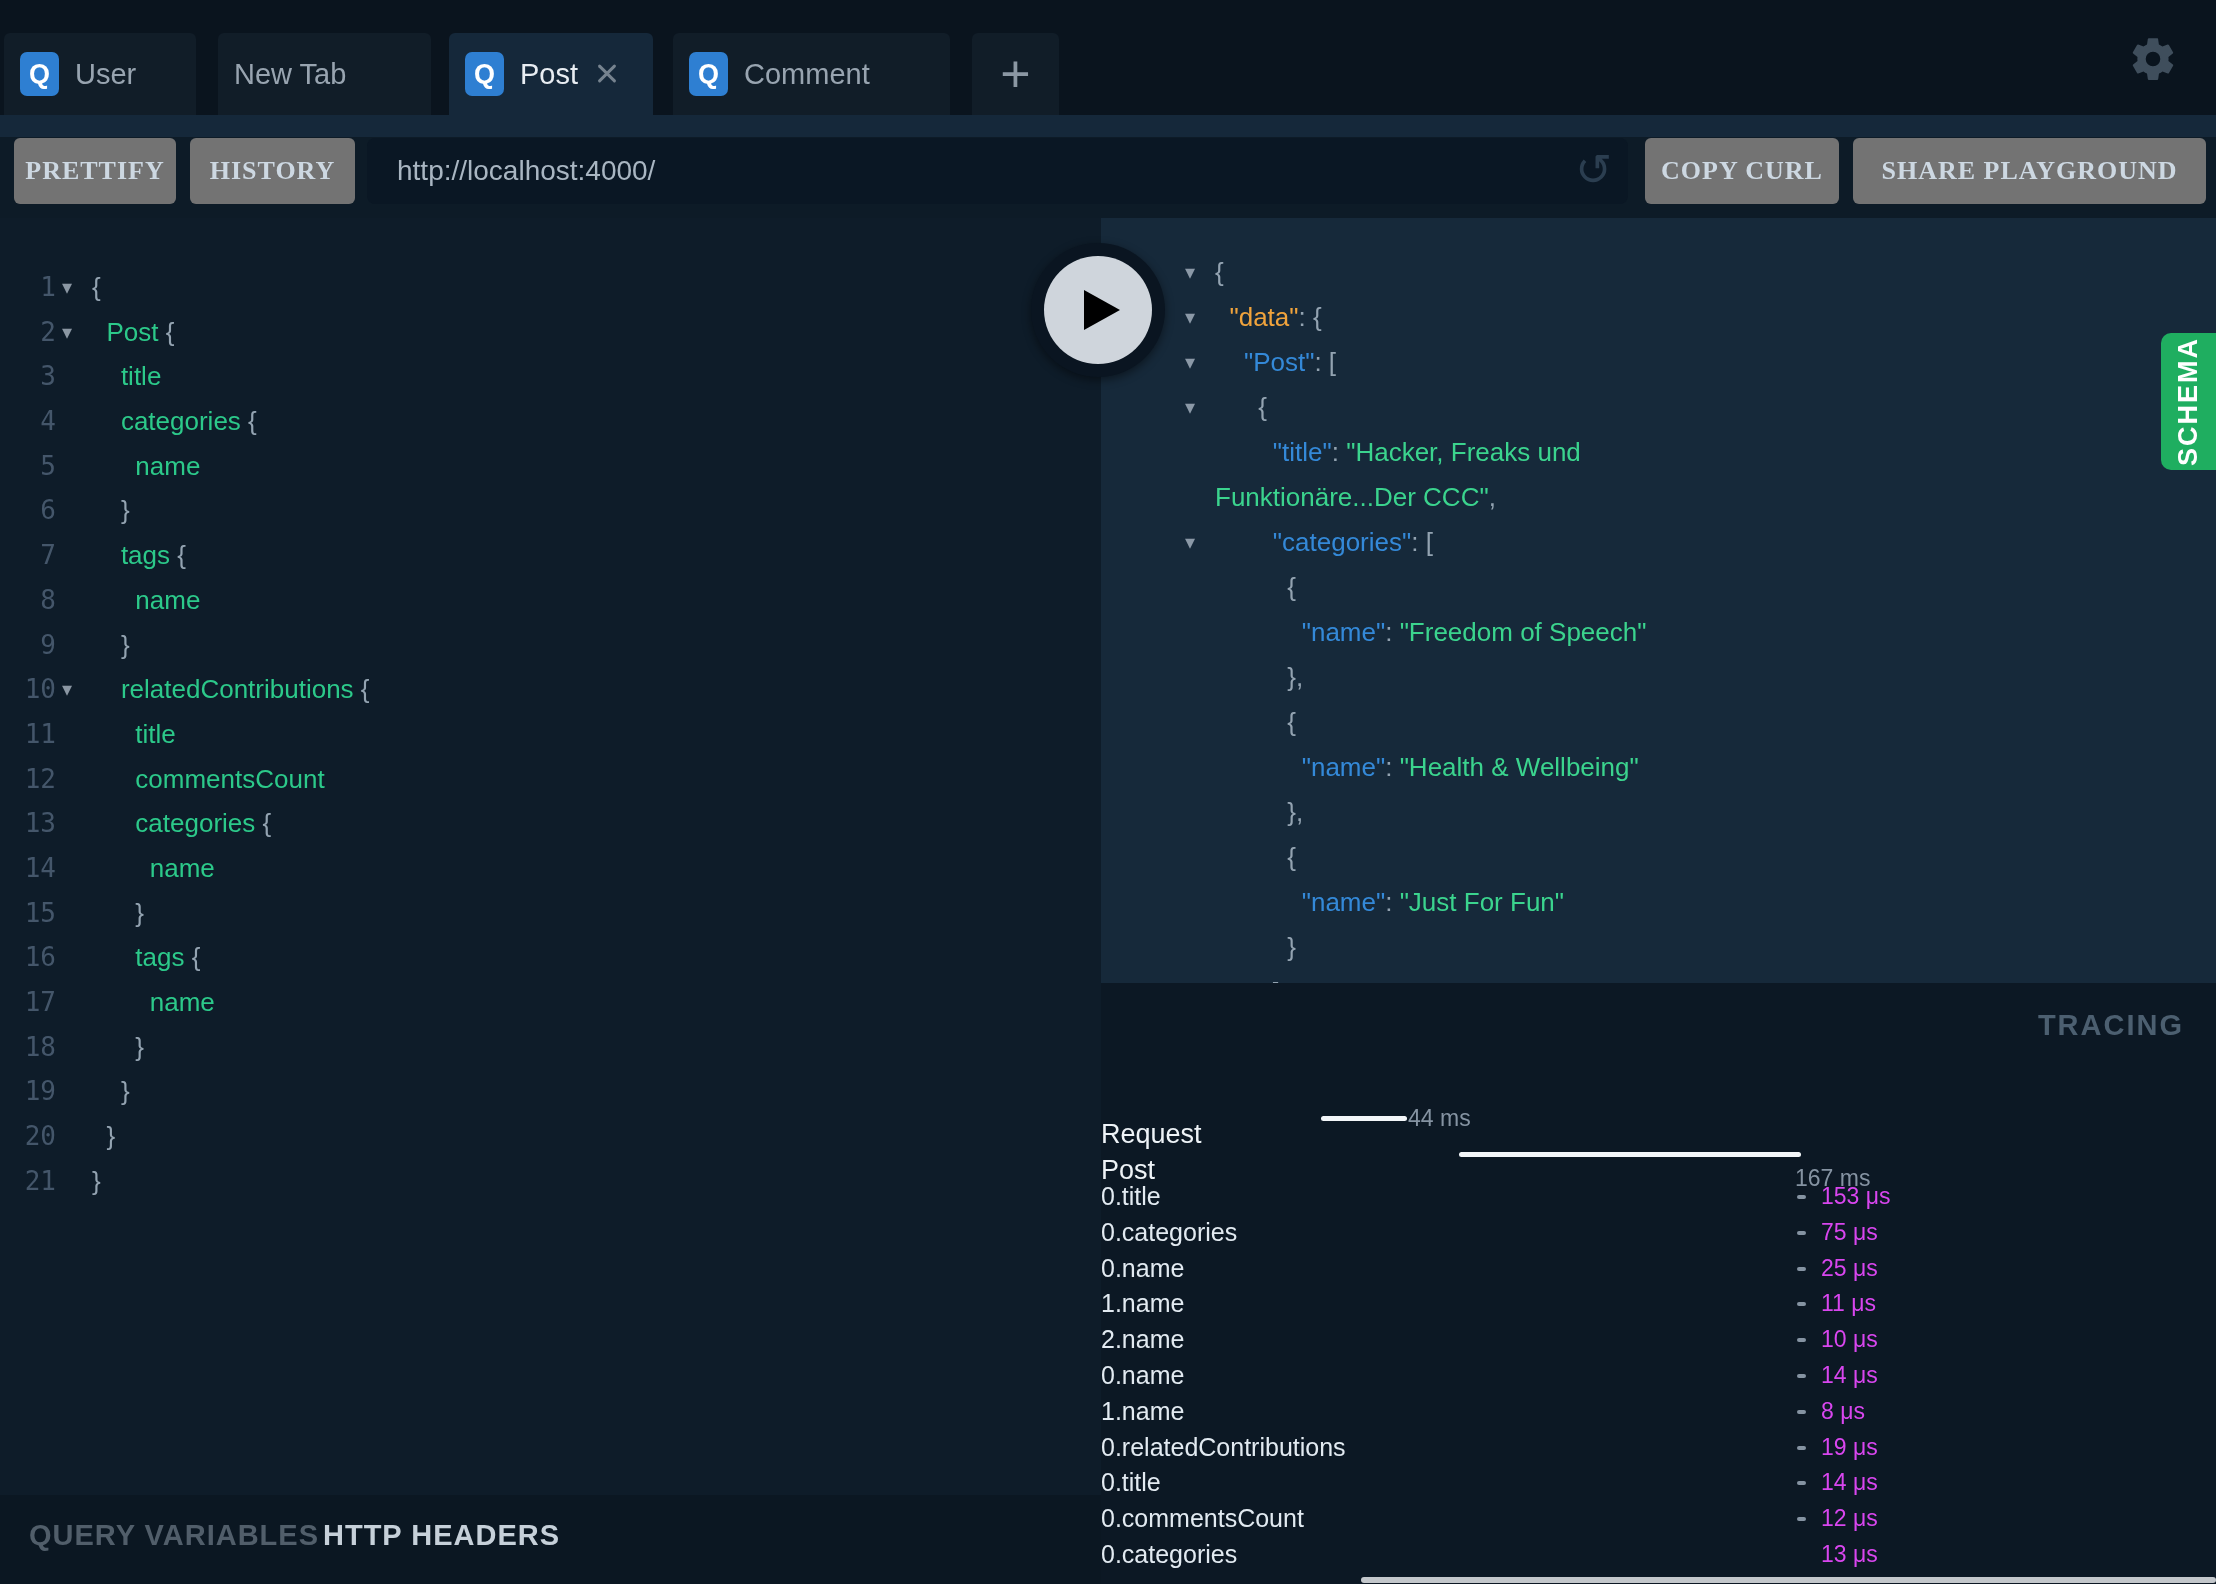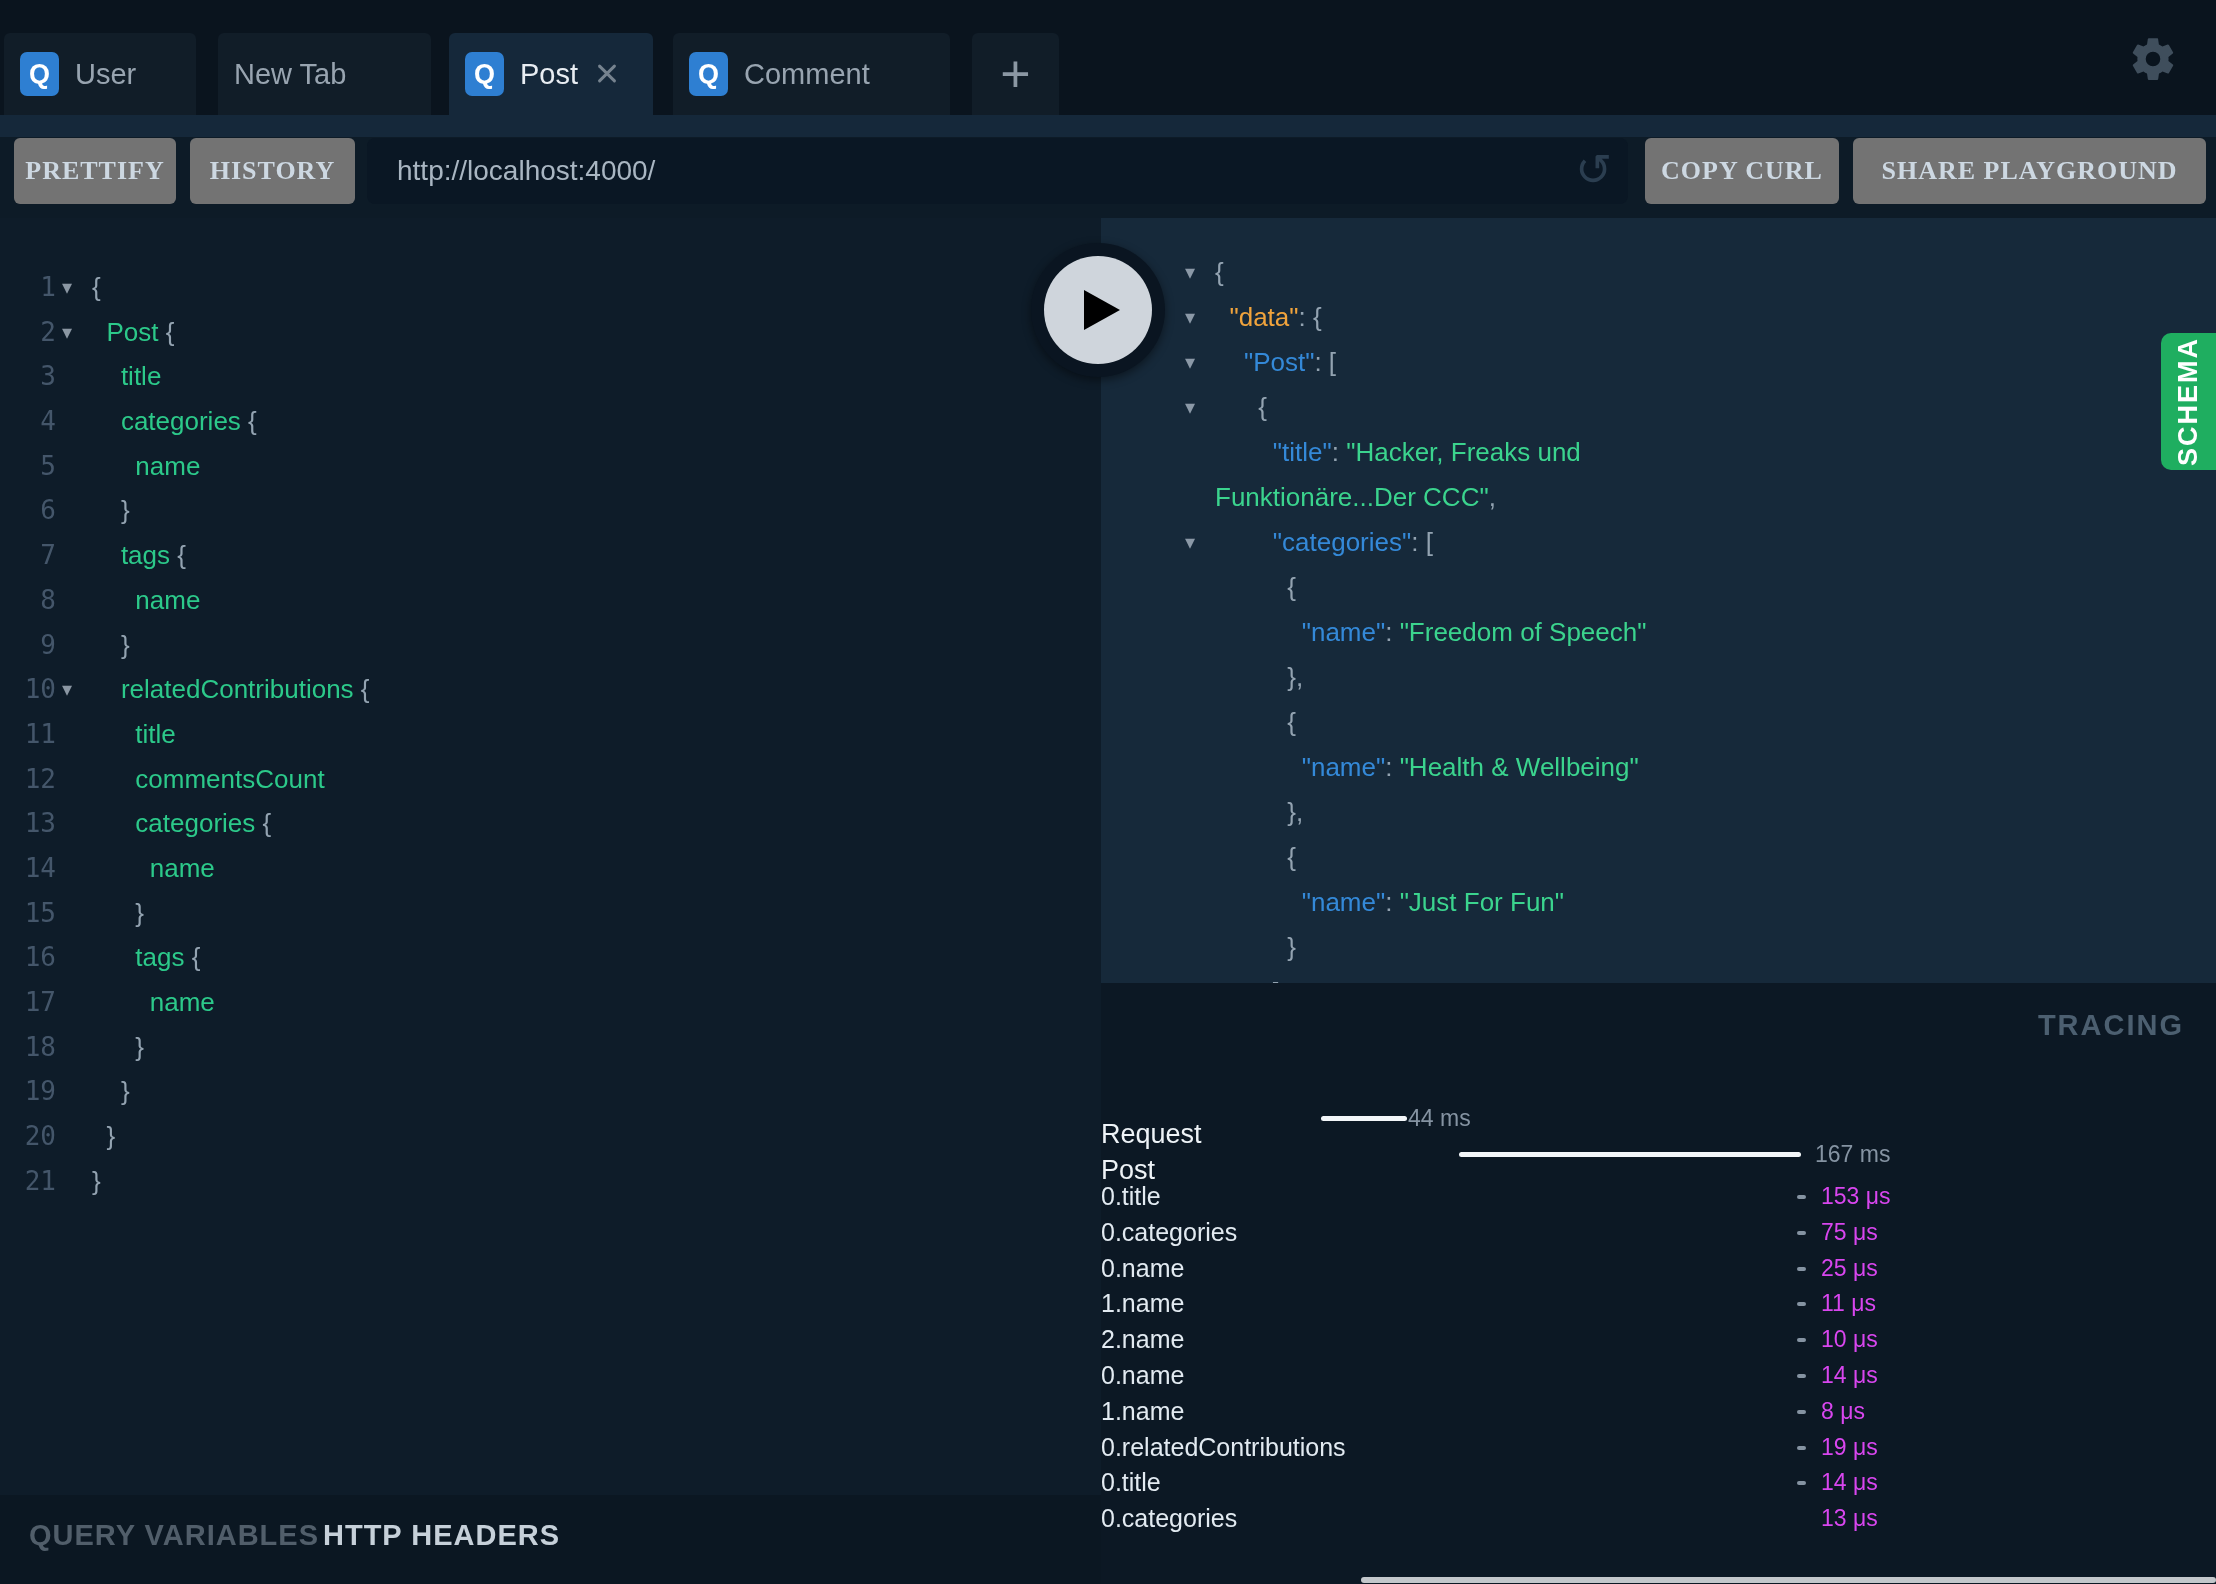--- a/index.html
+++ b/index.html
@@ -298,21 +298,21 @@
   <div id="tracing-title">TRACING</div>
   <div id="tspans">
       <div class="tspan" style="top: 115px;">
         <span class="slabel" style="left: 0px; width: 198px;">Request</span>
         <span class="sbar" style="left: 220px; width: 86px;"></span>
         <span class="stime" style="left: 307px; text-align: right;">44 ms</span>
       </div>
       <div class="tspan" style="top: 151px;">
         <span class="slabel" style="left: 0px; width: 339px;">Post</span>
         <span class="sbar" style="left: 358px; width: 342px;"></span>
-        <span class="stime" style="left: 714px;">167 ms</span>
+        <span class="stime" style="left: 694px; margin-top: 24px;">167 ms</span>
       </div>
     </div>
   <div id="trows">
       <div class="trow">
         <span class="tlab">0.title</span>
         <span class="tdash"></span>
         <span class="ttime">153 μs</span>
       </div>
       <div class="trow">
         <span class="tlab">0.categories</span>
@@ -346,20 +346,25 @@
       </div>
       <div class="trow">
         <span class="tlab">0.relatedContributions</span>
         <span class="tdash"></span>
         <span class="ttime">19 μs</span>
       </div>
       <div class="trow">
         <span class="tlab">0.title</span>
         <span class="tdash"></span>
         <span class="ttime">14 μs</span>
+      </div>
+      <div class="trow">
+        <span class="tlab">0.commentsCount</span>
+        <span class="tdash"></span>
+        <span class="ttime">12 μs</span>
       </div>
       <div class="trow">
         <span class="tlab">0.categories</span>
         <span class="ttime">13 μs</span>
       </div>
     </div>
   <div id="hscroll"></div>
 </div>
 
 <button id="play">

